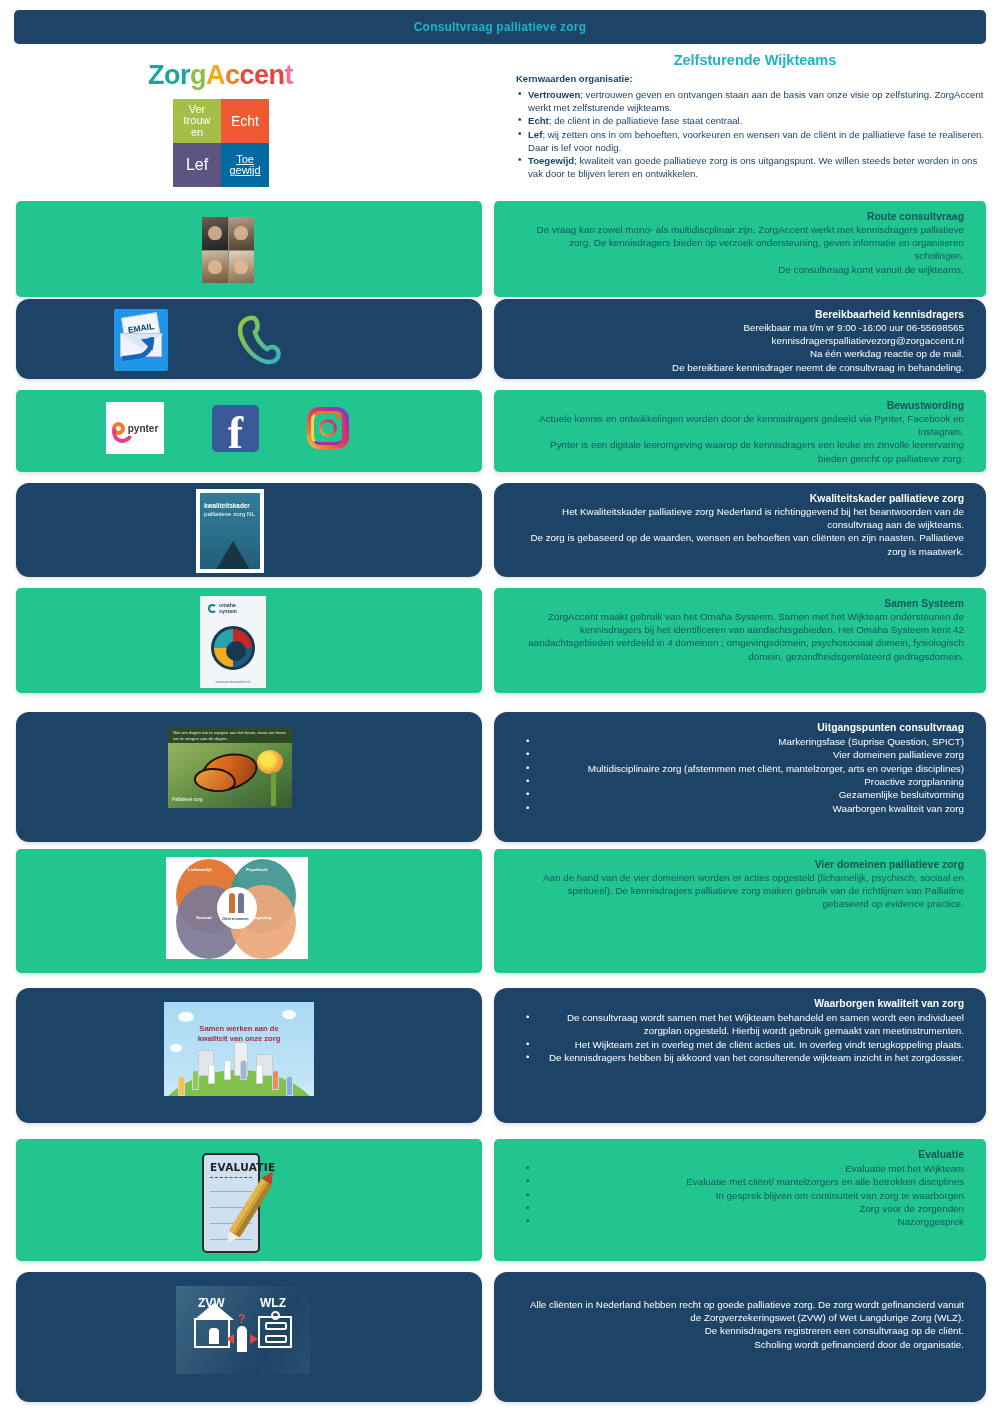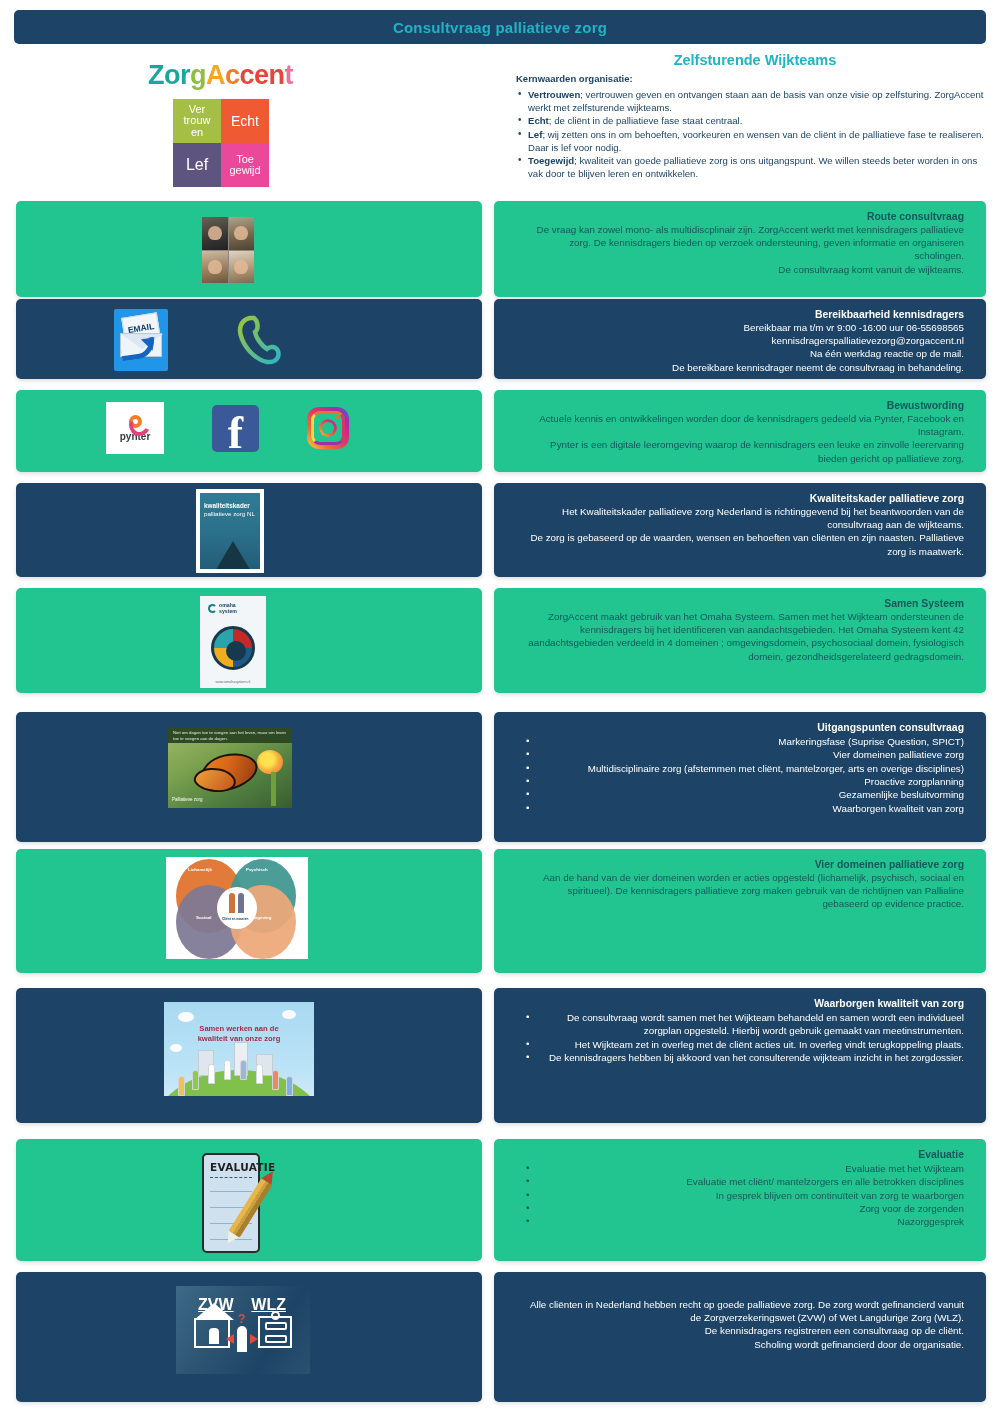--- a/index.html
+++ b/index.html
@@ -10,40 +10,40 @@
   }
   .page { position: relative; width: 1000px; height: 1414px; background: #fff; overflow: hidden; }
 
   
   .titlebar {
     position: absolute; left: 14px; top: 10px; width: 972px; height: 34px;
     background: #1d4466; border-radius: 5px;
     display: flex; align-items: center; justify-content: center;
   }
   .titlebar .t {
-    color: #1fb3c6; font-size: 15px; font-weight: bold; letter-spacing: .2px;
+    color: #1fb3c6; font-size: 12px; font-weight: bold; letter-spacing: .2px;
   }
 
   
   .header { position: absolute; left: 0; top: 52px; width: 1000px; height: 140px; }
   .logoblock { position: absolute; left: 148px; top: 8px; width: 180px; }
   .zorgaccent { font-size: 27px; font-weight: bold; letter-spacing: -0.5px; white-space: nowrap; }
   .zorgaccent span { display: inline; }
   .kleurgrid {
     width: 96px; height: 88px; margin: 8px 0 0 25px;
     display: grid; grid-template-columns: 1fr 1fr; grid-template-rows: 1fr 1fr;
   }
   .kleurgrid div {
     color: #fff; font-size: 11px; line-height: 1.03; display: flex;
     align-items: center; justify-content: center; text-align: center; padding: 2px;
   }
   .cell-vertrouwen { background: #a5bf46; }
   .cell-echt { background: #ef5a32; font-size: 14px !important; }
   .cell-lef { background: #5e5480; font-size: 16px !important; }
-  .cell-toegewijd { background: #ec4899; }
+  .cell-toegewijd { background: #0369a1; text-decoration: underline; }
 
   .kern { position: absolute; left: 516px; top: 0; width: 478px; }
   .kern h2 {
     color: #1fb3c6; font-size: 14.5px; font-weight: bold; text-align: center;
     margin-bottom: 5px;
   }
   .kern .sub { color: #1d4466; font-size: 9.5px; font-weight: bold; margin-bottom: 4px; }
   .kern ul { list-style: none; }
   .kern ul li {
     position: relative; padding-left: 12px; color: #1d4466;
@@ -56,21 +56,21 @@
 
   
   .row { position: absolute; left: 0; width: 1000px; }
   .panel-left, .panel-right {
     position: absolute; top: 0; height: 100%; border-radius: 5px;
     box-shadow: 0 2px 4px rgba(0,0,0,0.13);
   }
   .panel-left  { left: 16px;  width: 466px; }
   .panel-right { left: 494px; width: 492px; text-align: right; }
   .green  { background: #22c58f; }
-  .navy   { background: #1d4466; }
+  .navy   { background: #1d4466; border-radius: 13px; }
 
   .panel-right .body { padding: 10px 22px 8px 30px; }
   .panel-right h3 { font-size: 10.4px; font-weight: bold; margin-bottom: 1px; }
   .panel-right p  { font-size: 9.8px; line-height: 1.35; }
   .green  .body, .green h3, .green p, .green li  { color: #14575c; }
   .navy   .body, .navy  h3, .navy  p, .navy  li  { color: #ffffff; }
   .panel-right ul { list-style: none; margin-top: 2px; }
   .panel-right ul li {
     position: relative; padding-left: 13px; font-size: 9.8px; line-height: 1.36;
   }
@@ -124,21 +124,21 @@
     border-bottom: 8px solid transparent; border-top: 8px solid transparent;
     border-left: 11px solid #1565c0; transform: rotate(-38deg);
   }
 
   
   .phoneicon { width: 50px; height: 56px; position: relative; }
 
   
   .pyntercard {
     width: 58px; height: 52px; background: #fff; display: flex;
-    align-items: center; justify-content: center; gap: 3px; flex-direction: column;
+    align-items: center; justify-content: center; gap: 3px;
   }
   .pynterring {
     width: 13px; height: 13px; border-radius: 50%;
     border: 4px solid #f27b2c; position: relative;
   }
   .pynterring:after {
     content:""; position:absolute; left:-4px; top:-4px; width:13px; height:13px;
     border-radius:50%; border:4px solid transparent; border-left-color:#e8407f;
     border-bottom-color:#e8407f; transform: rotate(-20deg);
   }
@@ -358,21 +358,21 @@
     content:""; position:absolute; left:0; bottom:-11px; width:0; height:0;
     border-left: 6.5px solid transparent; border-right: 6.5px solid transparent;
     border-top: 11px solid #f0efe8;
   }
 
   
   .zvw {
     width: 134px; height: 88px; position: relative; overflow: hidden;
     background: linear-gradient(120deg,#3d6a86 0%,#2d5573 35%,#1d4466 70%,#2a5170 100%);
   }
-  .zvw .lbl { position:absolute; color:#fff; font-size:16px; font-weight:bold;text-decoration:underline; }
+  .zvw .lbl { position:absolute; color:#fff; font-size:12px; font-weight:bold; }
   .zvw .l1 { left: 22px; top: 10px; }
   .zvw .l2 { right: 24px; top: 10px; }
   .zvw .house {
     position:absolute; left: 18px; top: 32px; width: 36px; height: 30px;
     border: 2.5px solid #fff;
   }
   .zvw .house:before {
     content:""; position:absolute; left:-2.5px; top:-17px; width:0; height:0;
     border-left: 20.5px solid transparent; border-right: 20.5px solid transparent;
     border-bottom: 17px solid #fff;

